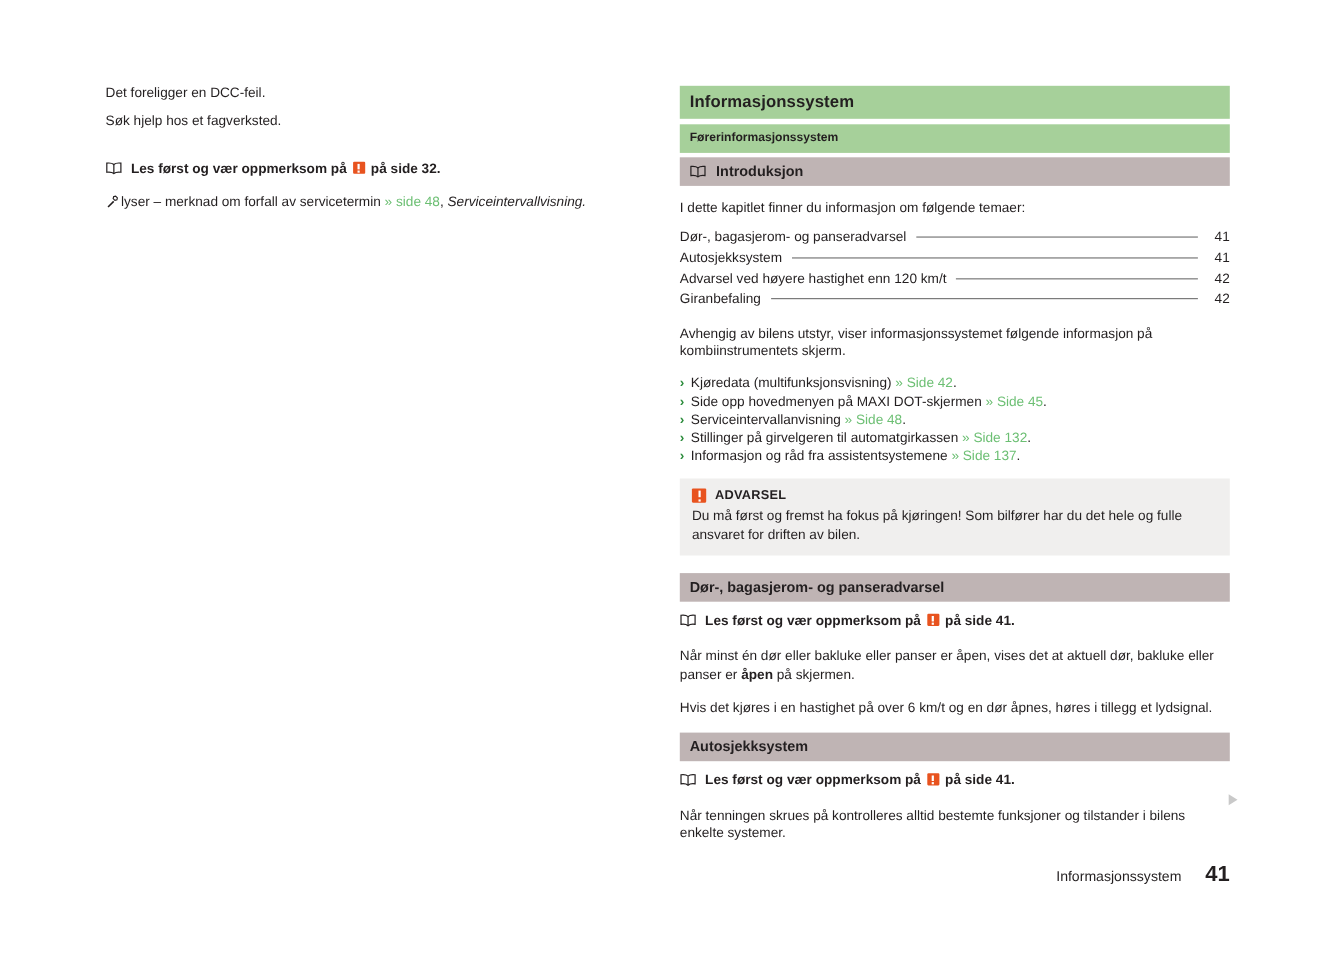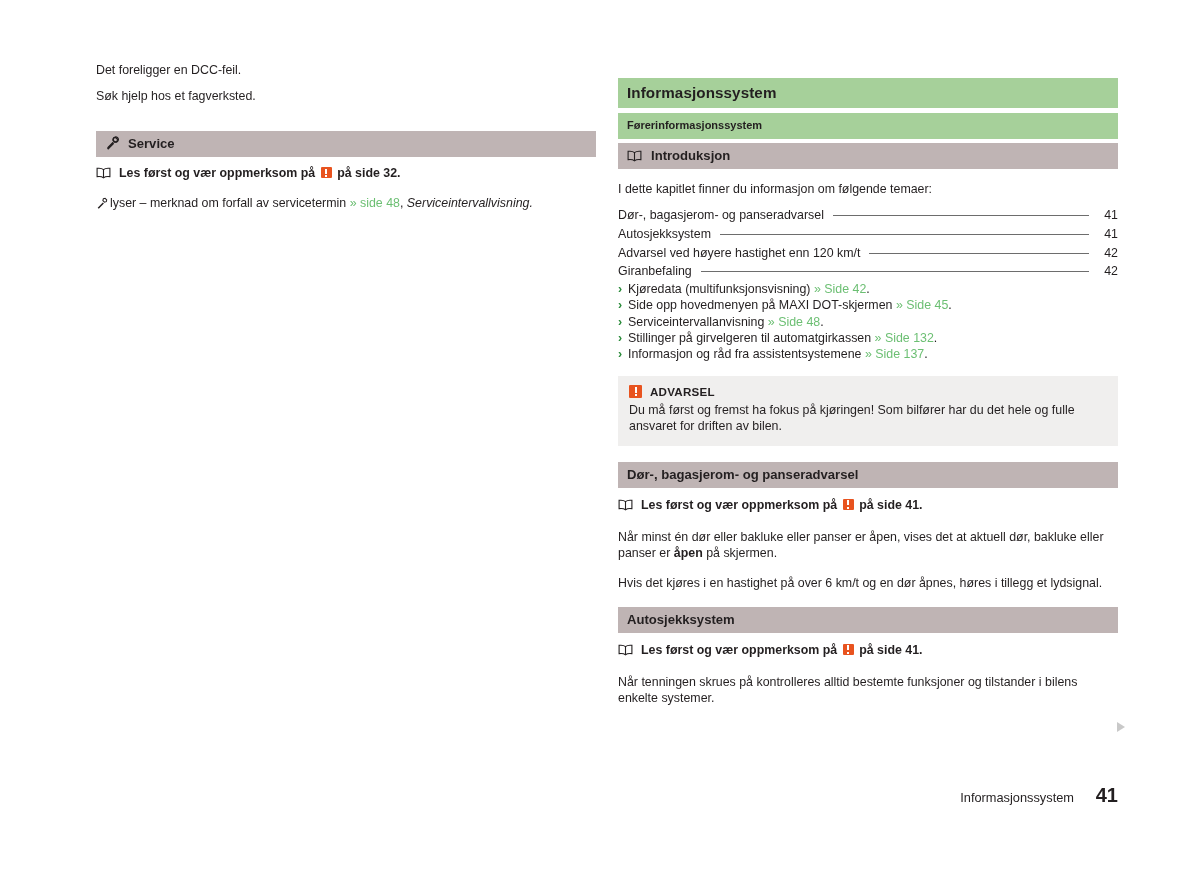--- a/index.html
+++ b/index.html
@@ -18,21 +18,21 @@
 
   .page {
     position: absolute;
     inset: 0;
   }
 
   
   .col-left {
     position: absolute;
     left: 96px;
-    top: 62px;
+    top: 76px;
     width: 500px;
   }
   .col-right {
     position: absolute;
     left: 618px;
     top: 78px;
     width: 500px;
   }
 
   
@@ -256,30 +256,20 @@
 </head>
 <body>
 
 <div class="page">
 
   <div class="col-left">
 
     <p class="para">Det foreligger en DCC-feil.</p>
     <p class="para" style="margin-bottom:26px;">Søk hjelp hos et fagverksted.</p>
 
-    <div class="bar bar-gray">
-      <span class="icon">
-        <svg width="14" height="14" viewBox="0 0 14 14">
-          <path d="M2.6 11.9 L8.2 6.3 M9.0 5.5 a2.6 2.6 0 1 0 -0.2 -0.2 Z" fill="none" stroke="#231f20" stroke-width="1.3"></path>
-          <path d="M8.6 2.0 l2.0 -0.5 l1.9 1.9 l-0.5 2.0 l-2.1 0.6 l-1.9 -1.9 Z" fill="none" stroke="#231f20" stroke-width="1.2"></path>
-          <path d="M2.0 12.5 L8.0 6.5 l1.2 1.2 l-6.0 6.0 Z" fill="#231f20"></path>
-        </svg>
-      </span>
-      <span>Service</span>
-    </div>
 
     <div class="note-line">
       <span class="icon">
         <svg width="15" height="12" viewBox="0 0 15 12">
           <path d="M7.5 2.6 C6.0 1.2 3.6 1.0 1.1 1.3 L1.1 9.6 C3.6 9.3 6.0 9.5 7.5 10.8
                    C9.0 9.5 11.4 9.3 13.9 9.6 L13.9 1.3 C11.4 1.0 9.0 1.2 7.5 2.6 Z" fill="none" stroke="#231f20" stroke-width="1.1"></path>
           <path d="M7.5 2.8 L7.5 10.6" fill="none" stroke="#231f20" stroke-width="1.1"></path>
         </svg>
       </span>
       <span><span>Les først og vær oppmerksom på</span> <span class="warn-square"></span> <span>på side 32.</span></span>
@@ -334,20 +324,21 @@
         <span class="toc-leader"></span>
         <span class="toc-page">42</span>
       </div>
       <div class="toc-row">
         <span class="toc-label">Giranbefaling</span>
         <span class="toc-leader"></span>
         <span class="toc-page">42</span>
       </div>
     </div>
 
+    <p class="para-body" style="margin:14px 0 13px 0;">Avhengig av bilens utstyr, viser informasjonssystemet følgende informasjon på kombiinstrumentets skjerm.</p>
 
     <ul class="bullets">
       <li><span class="chev">›</span><span>Kjøredata (multifunksjonsvisning)</span> <span class="xref">» Side 42</span><span>.</span></li>
       <li><span class="chev">›</span><span>Side opp hovedmenyen på MAXI DOT-skjermen</span> <span class="xref">» Side 45</span><span>.</span></li>
       <li><span class="chev">›</span><span>Serviceintervallanvisning</span> <span class="xref">» Side 48</span><span>.</span></li>
       <li><span class="chev">›</span><span>Stillinger på girvelgeren til automatgirkassen</span> <span class="xref">» Side 132</span><span>.</span></li>
       <li><span class="chev">›</span><span>Informasjon og råd fra assistentsystemene</span> <span class="xref">» Side 137</span><span>.</span></li>
     </ul>
 
     <div class="warnbox">

